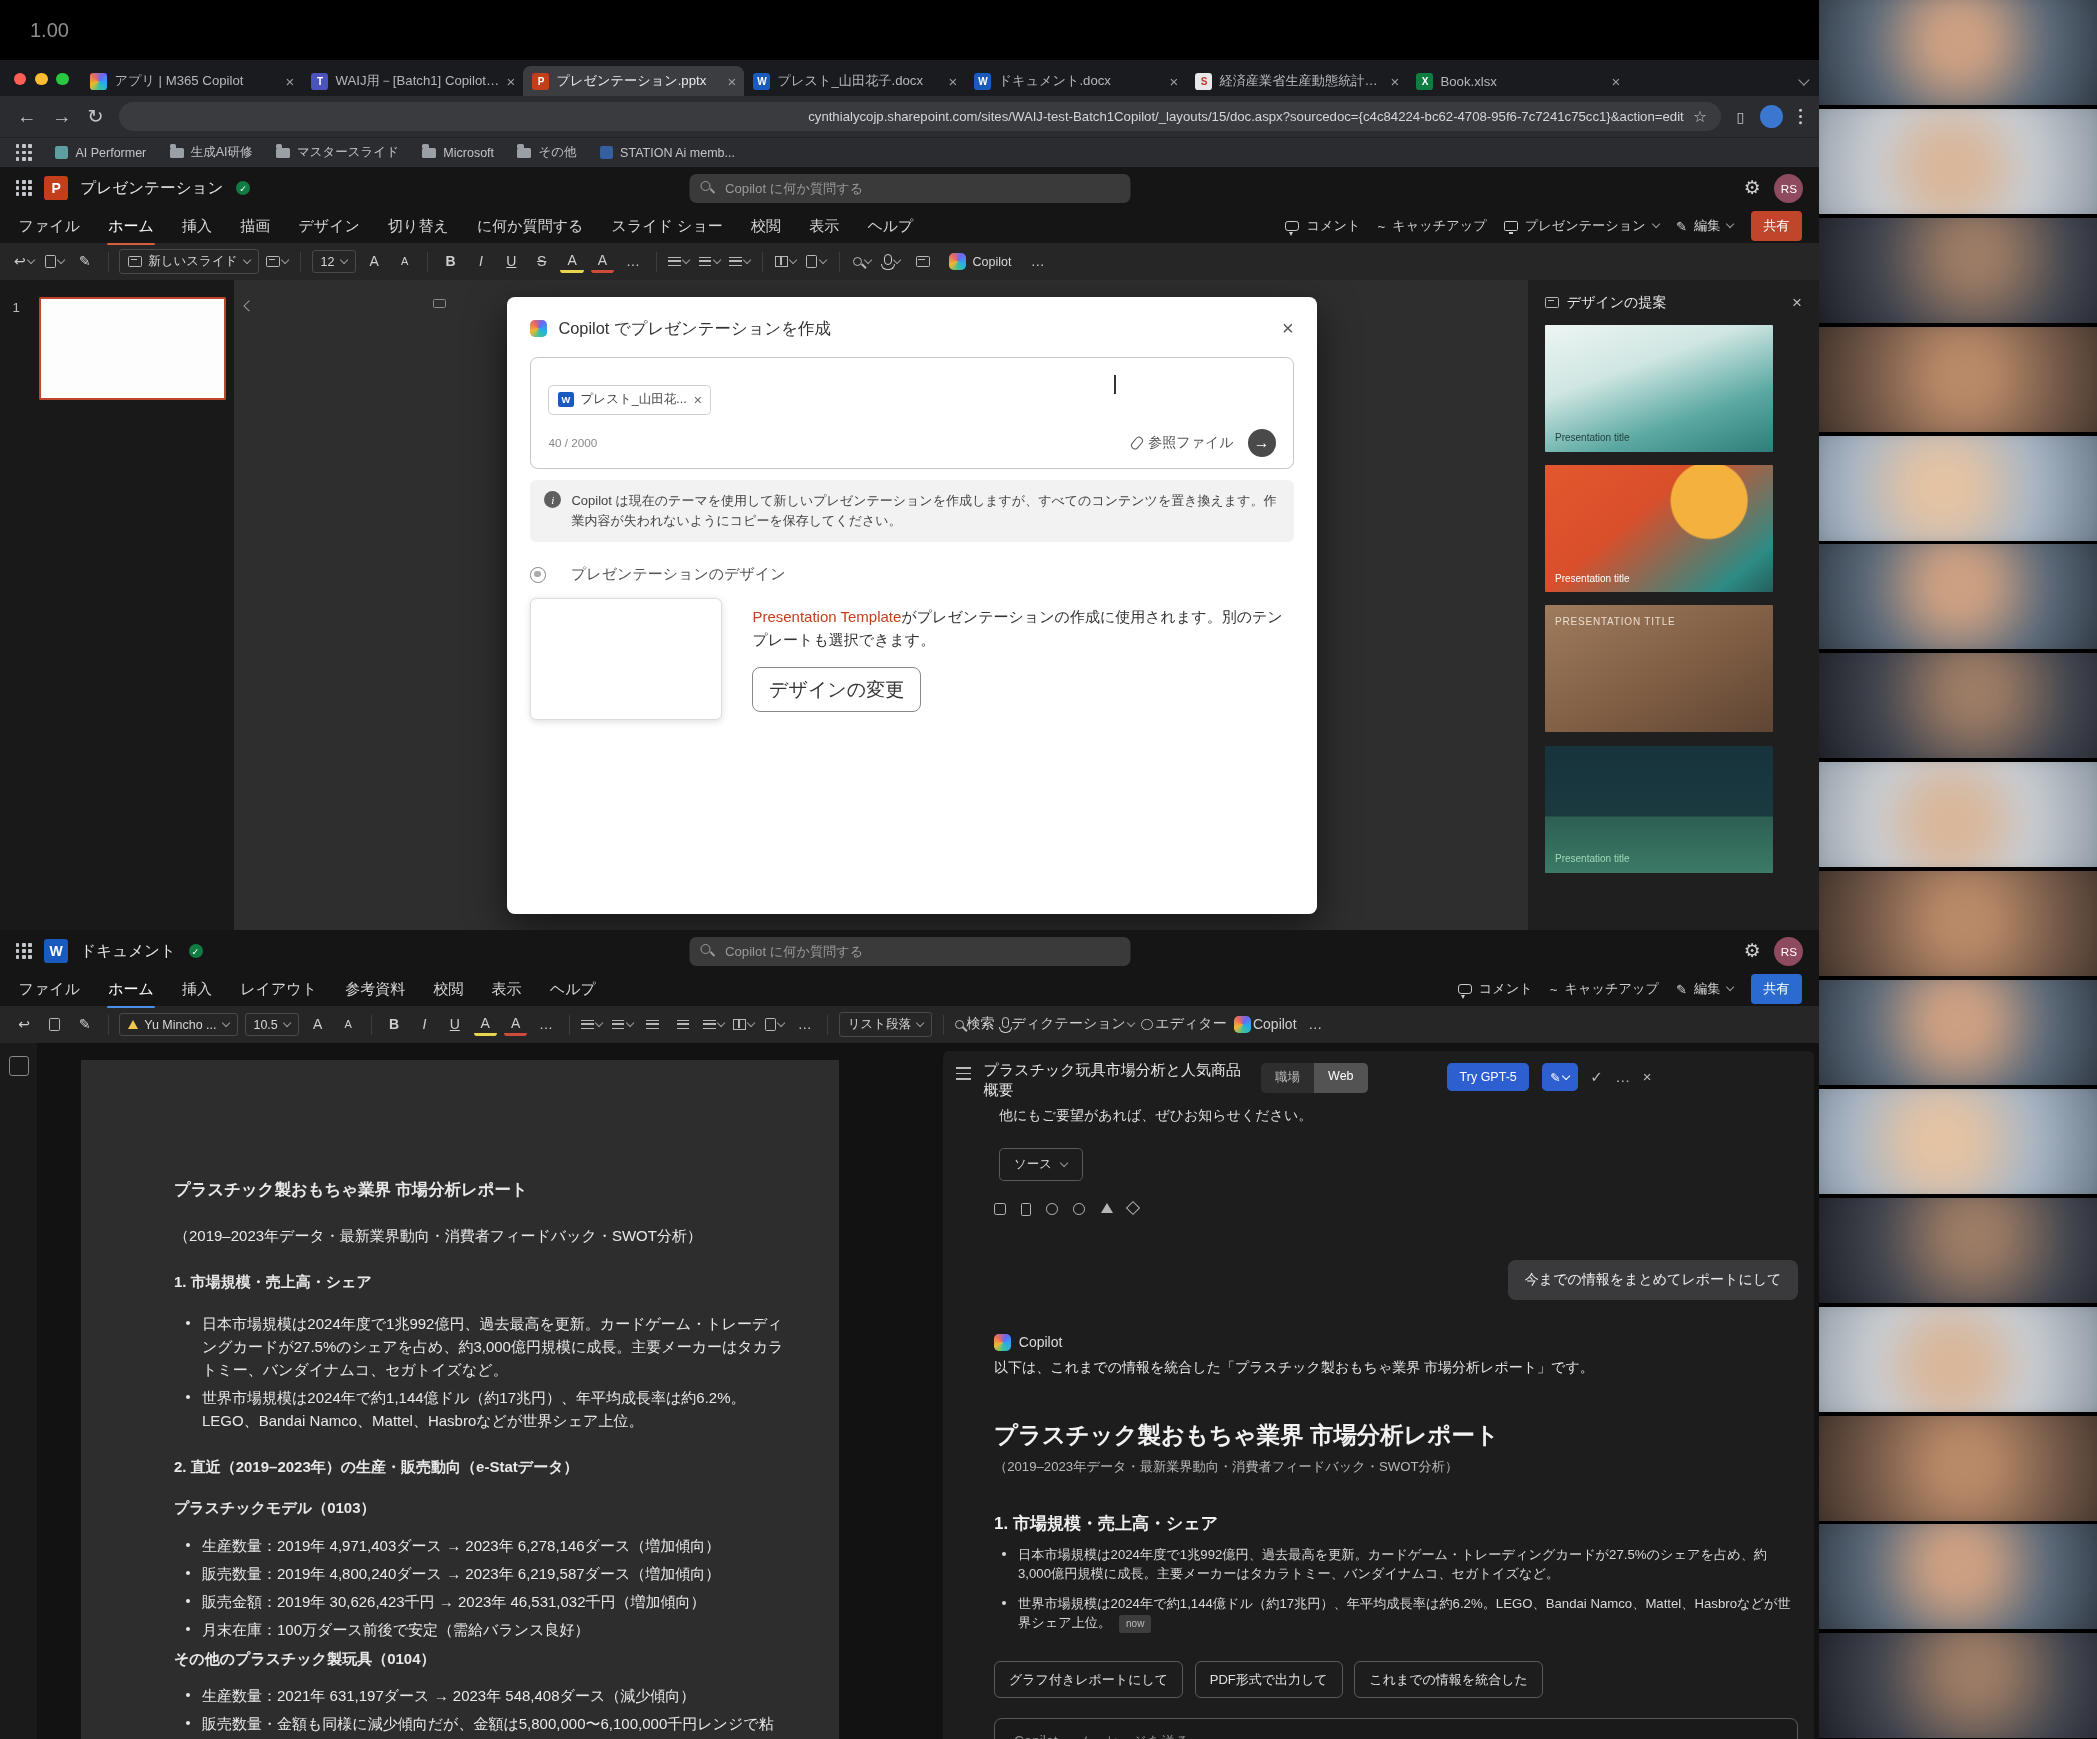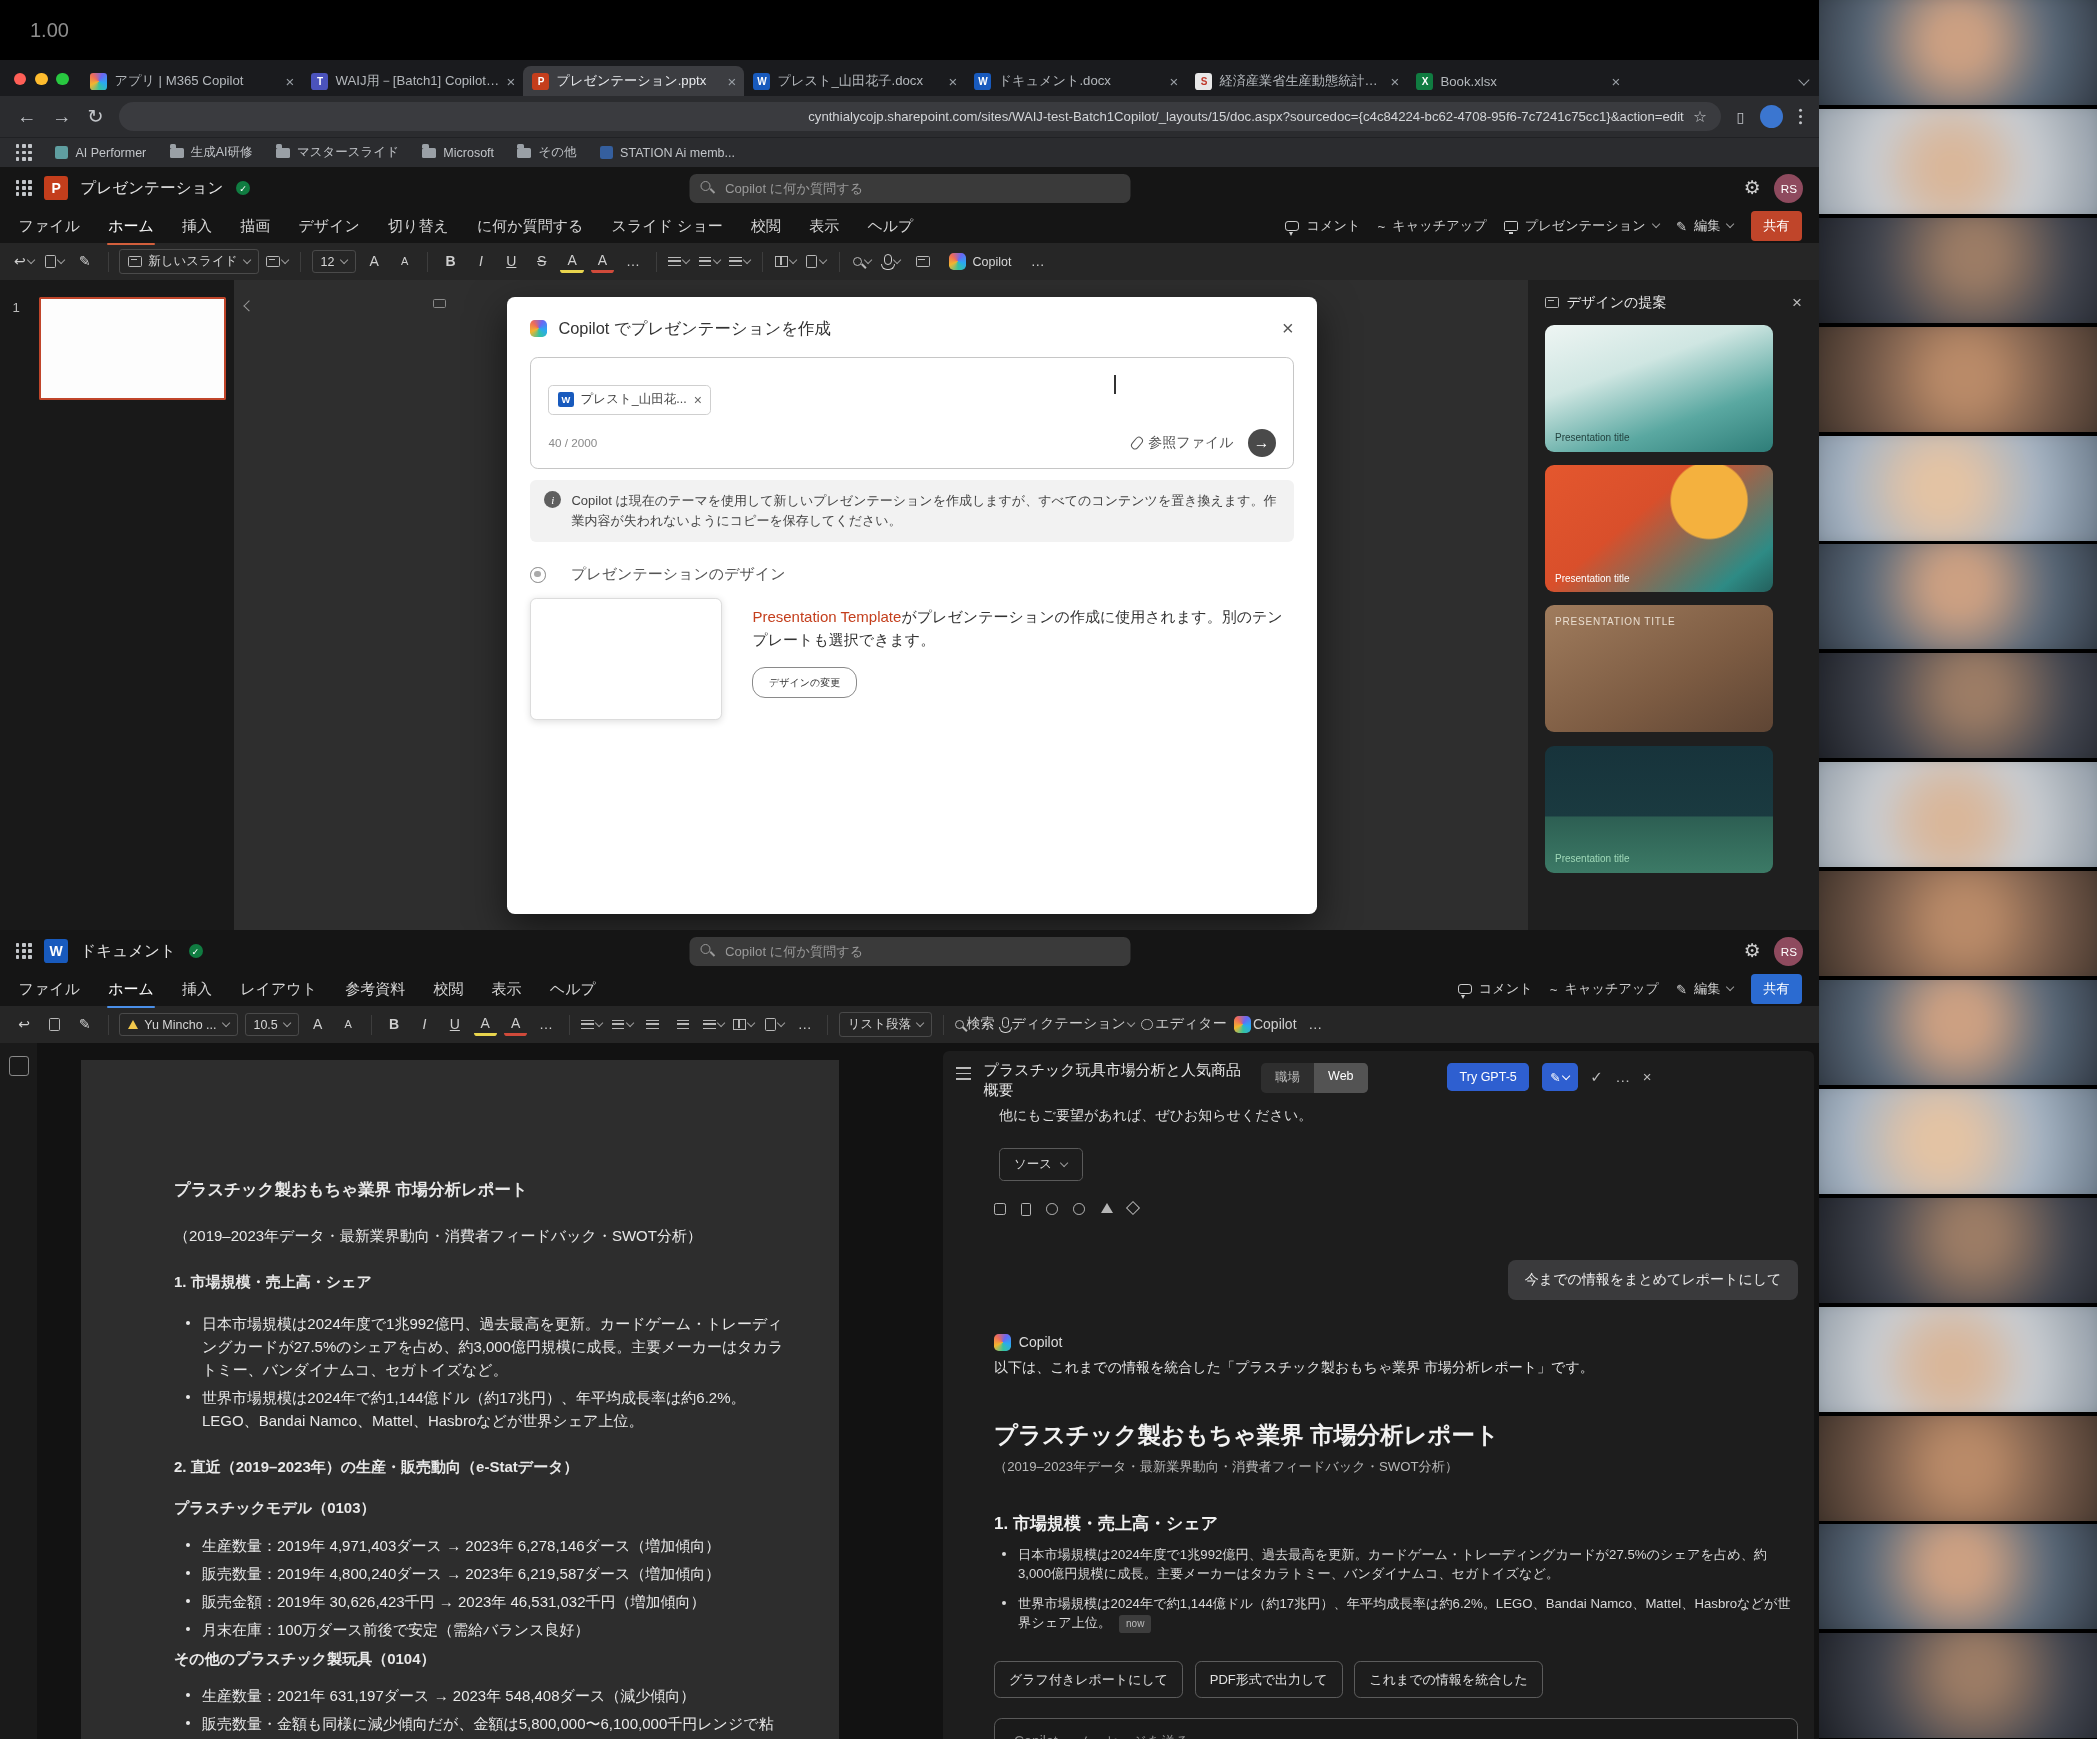--- a/index.html
+++ b/index.html
@@ -95,21 +95,21 @@
   .pptcontent{flex:1;display:flex;position:relative;background:#1c1c1c;overflow:hidden;}
   .slidepanel{width:234px;background:#191919;position:relative;flex:0 0 auto;}
   .slidenum{position:absolute;left:12.5px;top:20px;color:#bbb;font-size:13.2px;}
   .slidethumb{position:absolute;left:39px;top:17px;width:187px;height:103px;background:#fdfdfd;border:2.3px solid #c0452a;border-radius:1.6px;}
   .canvas{flex:1;position:relative;background:#2e2e2e;}
   .collapse{position:absolute;left:11px;top:22px;width:7.8px;height:7.8px;border-left:1.6px solid #9a9a9a;border-top:1.6px solid #9a9a9a;transform:rotate(-45deg);}
   .canicon{position:absolute;left:199px;top:18.7px;width:12.5px;height:9.3px;border:1.6px solid #8a8a8a;border-radius:1.6px;}
   .designpanel{width:291px;background:#1f1f1f;padding:12.5px 17px;color:#e8e8e8;flex:0 0 auto;}
   .dphead{display:flex;align-items:center;gap:7.8px;font-size:14px;margin-bottom:12.5px;}
   .dpx{margin-left:auto;font-size:17px;color:#bbb;}
-  .dthumb{width:228px;height:127px;border-radius:9px;margin-bottom:13.2px;position:relative;overflow:hidden;}
+  .dthumb{width:228px;height:127px;border-radius:1px;margin-bottom:13.2px;position:relative;overflow:hidden;}
   .dlabel{position:absolute;left:10px;bottom:8.6px;font-size:10px;}
   .dt1{background:linear-gradient(160deg,#eef5f3 0%,#cfe6e2 35%,#5aa8a1 70%,#2e7d78 100%);}
   .dt1 .dlabel{color:#23423f;}
   .dt2{background:radial-gradient(circle at 72% 28%,#f4b13e 0 20%,transparent 21%),linear-gradient(140deg,#e4572e 0%,#d94f2b 40%,#2e8b85 85%,#245f5c 100%);}
   .dt2 .dlabel{color:#fff;}
   .dt3{background:linear-gradient(150deg,#a07c5d 0%,#7c5b42 60%,#5e4534 100%);}
   .dt3 .dlabel{color:#e9ddcf;top:11px;bottom:auto;letter-spacing:0.8px;}
   .dt4{background:linear-gradient(180deg,#17333b 0%,#1a3a40 55%,#2d5f53 56%,#3c7a66 100%);}
   .dt4 .dlabel{color:#9fd8b8;}
   
@@ -131,21 +131,21 @@
   .sendbtn{width:28px;height:28px;border-radius:50%;background:#4a4a4a;color:#fff;display:flex;align-items:center;justify-content:center;font-size:15.6px;margin-left:14px;}
   .notice{margin:11px 23.4px;background:#f2f2f2;border-radius:6.2px;padding:11.7px 14px;display:flex;gap:10px;font-size:13px;color:#444;line-height:1.5;}
   .infoic{flex:0 0 auto;width:17px;height:17px;border-radius:50%;background:#5f5f5f;color:#fff;display:flex;align-items:center;justify-content:center;font-size:11px;font-family:"Liberation Serif",serif;font-style:italic;}
   .design-sec{margin:23.4px 23.4px 7.8px;display:flex;align-items:center;gap:25px;color:#555;font-size:15px;}
   .sparkle{width:15.6px;height:15.6px;border-radius:50%;border:1.6px solid #888;position:relative;}
   .sparkle::after{content:"";position:absolute;left:3.1px;top:3.1px;width:6.2px;height:6.2px;border-radius:50%;background:#aaa;}
   .tmpl-row{display:flex;gap:30px;margin:14px 23.4px 0;}
   .tmpl-box{width:192px;height:122px;background:#fff;border:0.8px solid #dcdcdc;border-radius:6.2px;box-shadow:0 1.6px 7.8px rgba(0,0,0,.13);flex:0 0 auto;}
   .tmpl-text{flex:1;font-size:15px;color:#333;line-height:1.55;padding-top:6.2px;}
   .tmpl-name{color:#c43e1c;}
-  .chg-btn{display:inline-block;margin-top:15.6px;border:0.8px solid #8a8a8a;border-radius:13px;padding:7px 15.6px;font-size:10px;color:#333;background:#fff;}
+  .chg-btn{display:inline-block;margin-top:15.6px;border:0.8px solid #8a8a8a;border-radius:8px;padding:7px 15.6px;font-size:19px;color:#333;background:#fff;}
   
   #word{position:relative;height:810px;background:#101010;display:flex;flex-direction:column;}
   .wcontent{flex:1;display:flex;position:relative;background:#121212;overflow:hidden;}
   .wrail{width:37px;background:#1a1a1a;padding-top:12.5px;display:flex;justify-content:center;flex:0 0 auto;}
   .railic{width:20px;height:20px;border:1.6px solid #8a8a8a;border-radius:3.1px;}
   .docpage{margin:17px 0 0 44px;width:758px;background:#2d2d2d;color:#e8e8e8;padding:117px 55px 31px 93px;
     font-size:15px;line-height:1.55;flex:0 0 auto;}
   .d-title{font-weight:bold;font-size:16.4px;margin-bottom:22px;}
   .d-para{margin-bottom:22px;}
   .d-h{font-weight:bold;margin:22px 0 18.7px;}

